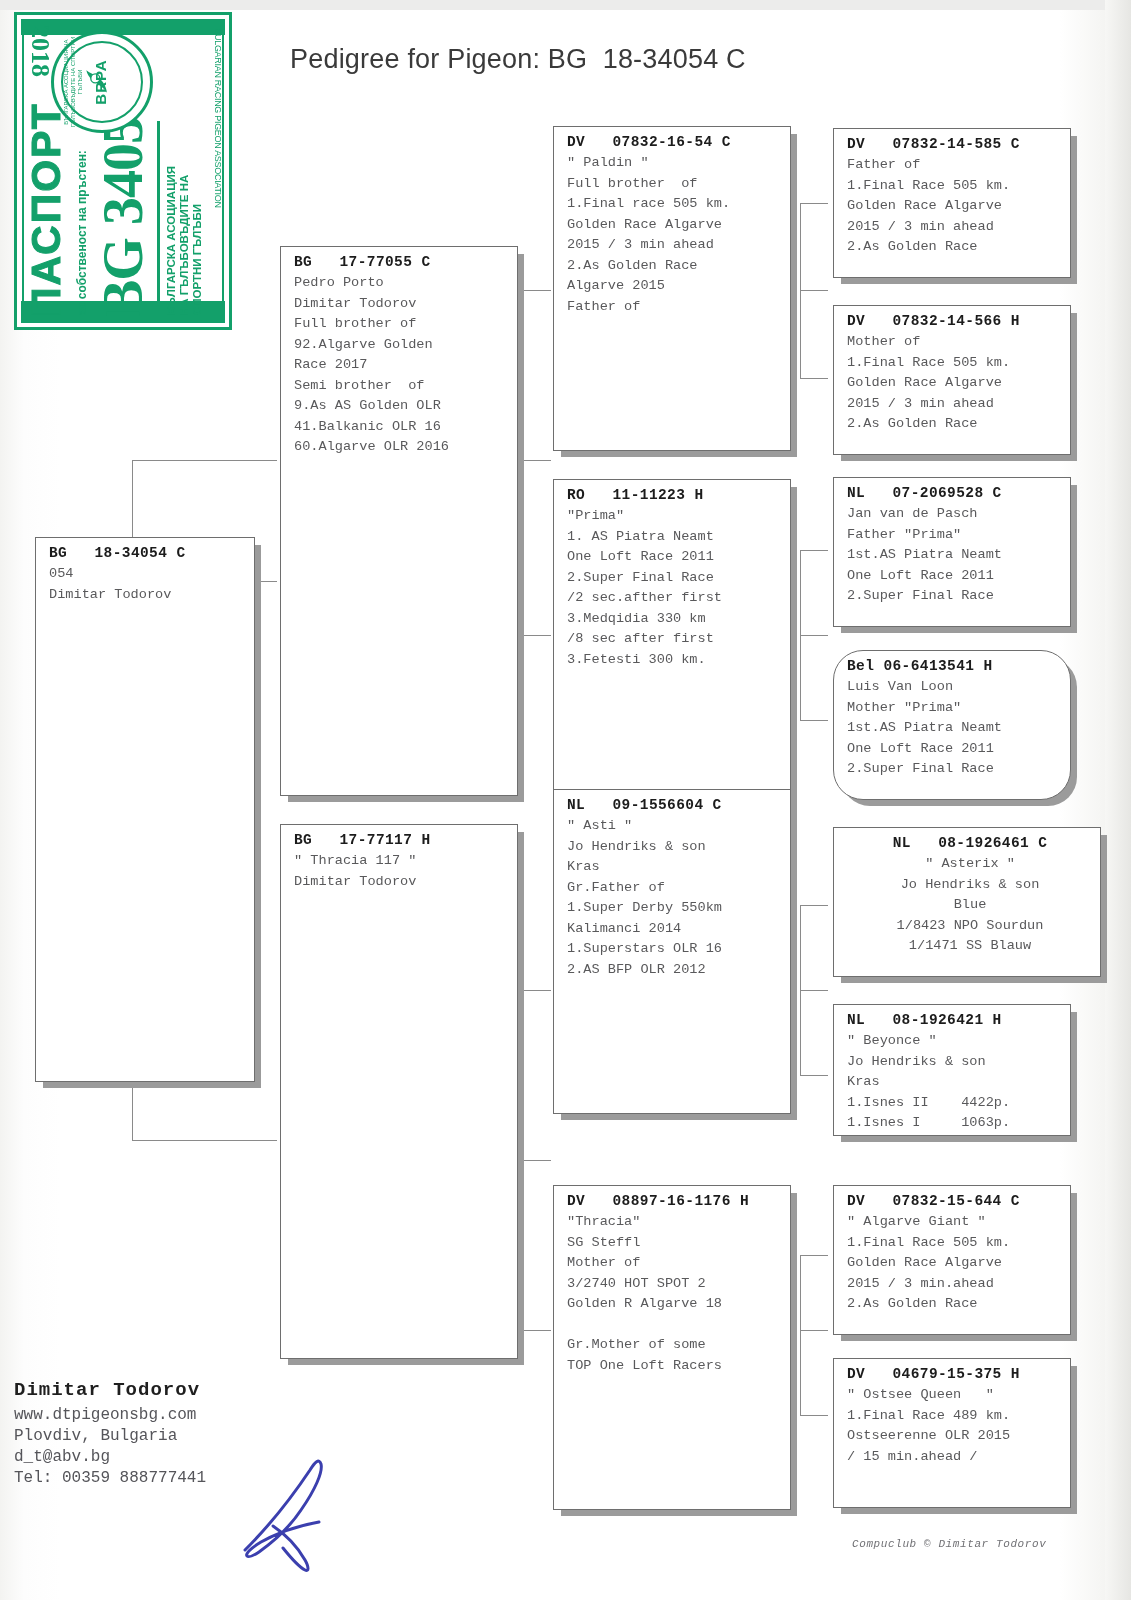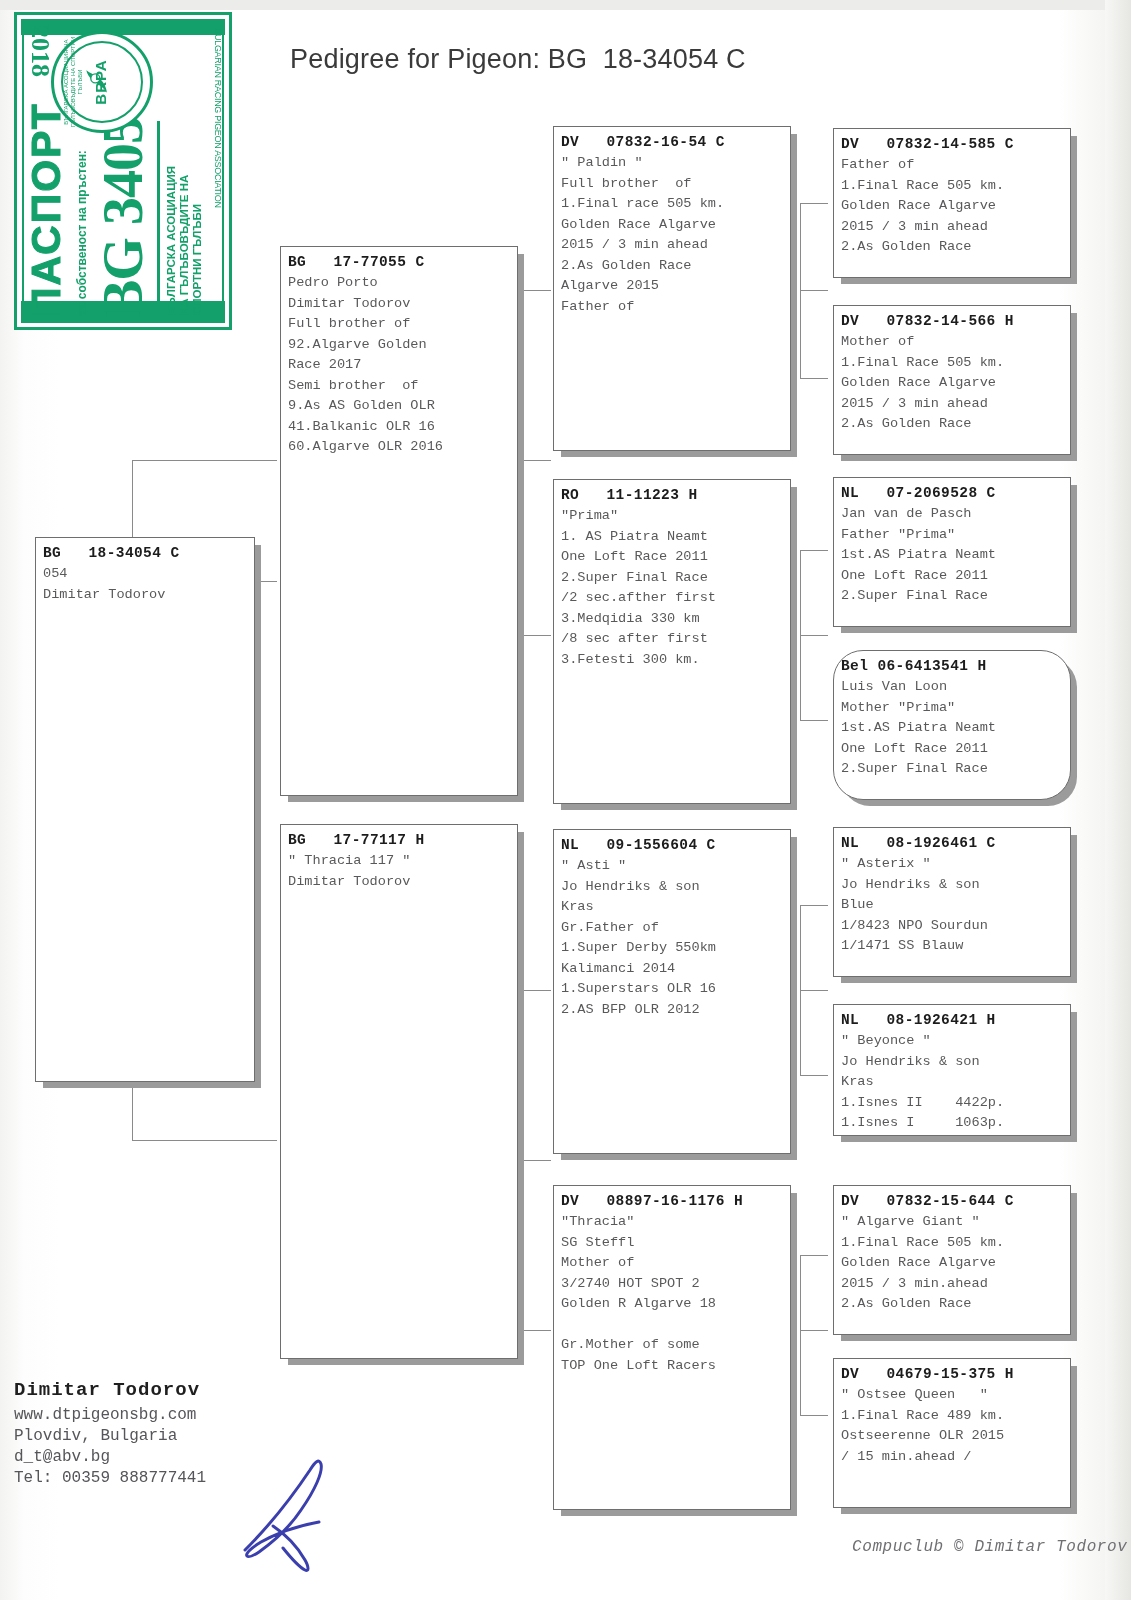--- a/index.html
+++ b/index.html
@@ -103,21 +103,21 @@
   .st-band{position:absolute;left:4px;top:4px;bottom:4px;width:22px;background:#13a06a;}
   .st-band2{position:absolute;right:4px;top:4px;bottom:4px;width:16px;background:#13a06a;}
 
   
   .card{
     position:absolute;
     background:#ffffff;
     border:1px solid #6e6e6e;
     box-sizing:border-box;
     box-shadow:7px 7px 0 -1px #9b9b9b;
-    padding:5px 7px 4px 7px;
+    padding:5px 7px 4px 13px;
     overflow:hidden;
   }
   .card .ring{
     font-family:"Liberation Mono","DejaVu Sans Mono",monospace;
     font-weight:bold;
     font-size:14.5px;
     color:#1c1c1c;
     letter-spacing:.4px;
     white-space:pre;
     line-height:20px;
@@ -145,21 +145,21 @@
   }
   .foot-lines{
     position:absolute;left:14px;top:1405px;
     font-family:"Liberation Mono","DejaVu Sans Mono",monospace;
     font-size:16px;color:#55555a;line-height:21px;white-space:pre;
   }
   .credit{
     position:absolute;left:852px;top:1538px;
     font-family:"Liberation Mono","DejaVu Sans Mono",monospace;
     font-style:italic;
-    font-size:16px;color:#707074;letter-spacing:.6px;white-space:pre;
+    font-size:11px;color:#707074;letter-spacing:.6px;white-space:pre;
   }
   .signature{
     position:absolute;left:215px;top:1430px;width:190px;height:160px;
   }
 </style>
 </head>
 <body>
 
 <div class="scan"></div>
 <div class="scan-edge-top"></div>
@@ -271,21 +271,21 @@
   <div class="lines">"Prima"
 1. AS Piatra Neamt
 One Loft Race 2011
 2.Super Final Race
 /2 sec.afther first
 3.Medqidia 330 km
 /8 sec after first
 3.Fetesti 300 km.</div>
 </div>
 
-<div class="card" style="left:553px;top:829px;width:238px;height:325px;">
+<div class="card" style="left:553px;top:789px;width:238px;height:325px;">
   <div class="ring">NL   09-1556604 C</div>
   <div class="lines">" Asti "
 Jo Hendriks &amp; son
 Kras
 Gr.Father of
 1.Super Derby 550km
 Kalimanci 2014
 1.Superstars OLR 16
 2.AS BFP OLR 2012</div>
 </div>
@@ -331,21 +331,21 @@
 
 <div class="card" style="left:833px;top:650px;width:238px;height:150px;border-radius:30px;">
   <div class="ring">Bel 06-6413541 H</div>
   <div class="lines">Luis Van Loon
 Mother "Prima"
 1st.AS Piatra Neamt
 One Loft Race 2011
 2.Super Final Race</div>
 </div>
 
-<div class="card" style="left:833px;top:827px;width:238px;height:150px;">
+<div class="card" style="left:833px;top:827px;width:268px;height:150px;text-align:center;">
   <div class="ring">NL   08-1926461 C</div>
   <div class="lines">" Asterix "
 Jo Hendriks &amp; son
 Blue
 1/8423 NPO Sourdun
 1/1471 SS Blauw</div>
 </div>
 
 <div class="card" style="left:833px;top:1004px;width:238px;height:132px;">
   <div class="ring">NL   08-1926421 H</div>

